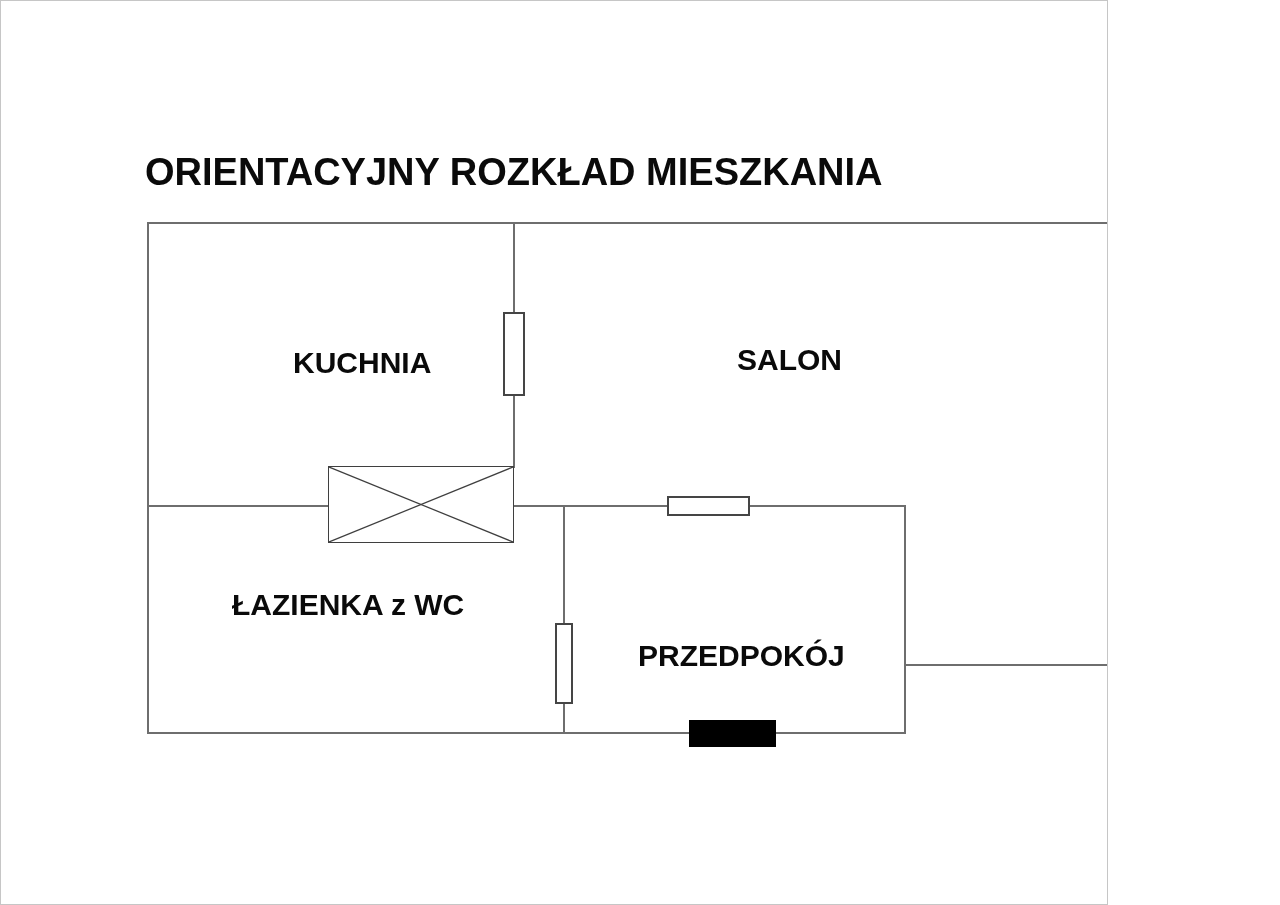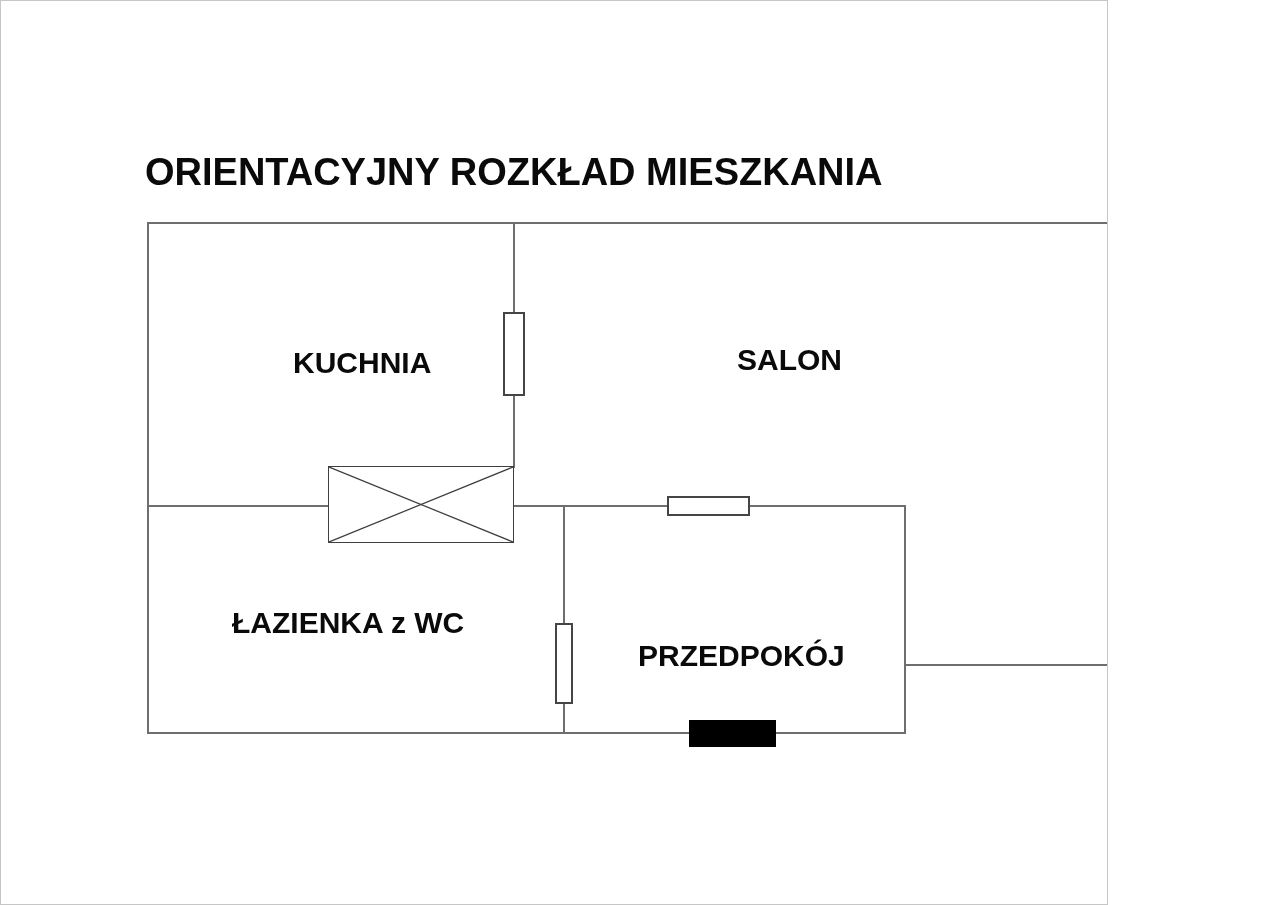--- a/index.html
+++ b/index.html
@@ -87,17 +87,17 @@
       <svg viewBox="0 0 186 77" preserveAspectRatio="none">
         <line x1="0" y1="0" x2="186" y2="77" stroke="#3f3f3f" stroke-width="1.3"></line>
         <line x1="0" y1="77" x2="186" y2="0" stroke="#3f3f3f" stroke-width="1.3"></line>
       </svg>
     </div>
 
     <div class="entrance"></div>
 
     <div class="room-label" style="left:260px; top:347px;margin-left:32px;">KUCHNIA</div>
     <div class="room-label" style="left:736px; top:344px;">SALON</div>
-    <div class="room-label" style="left:231px; top:607px;">ŁAZIENKA z WC</div>
+    <div class="room-label" style="left:231px; top:589px;">ŁAZIENKA z WC</div>
     <div class="room-label" style="left:637px; top:640px;">PRZEDPOKÓJ</div>
 
   </div>
 </div>
 
 </body></html>

